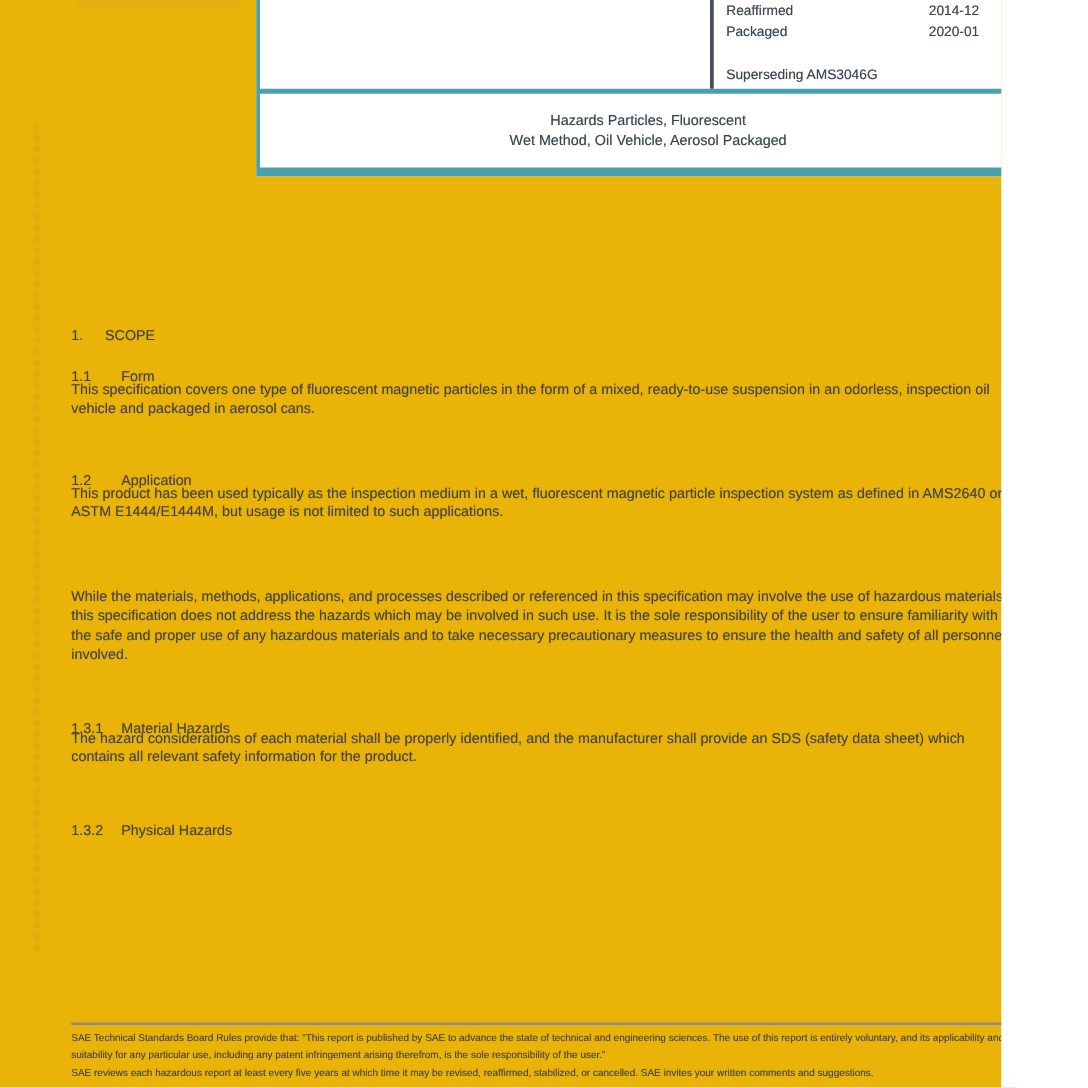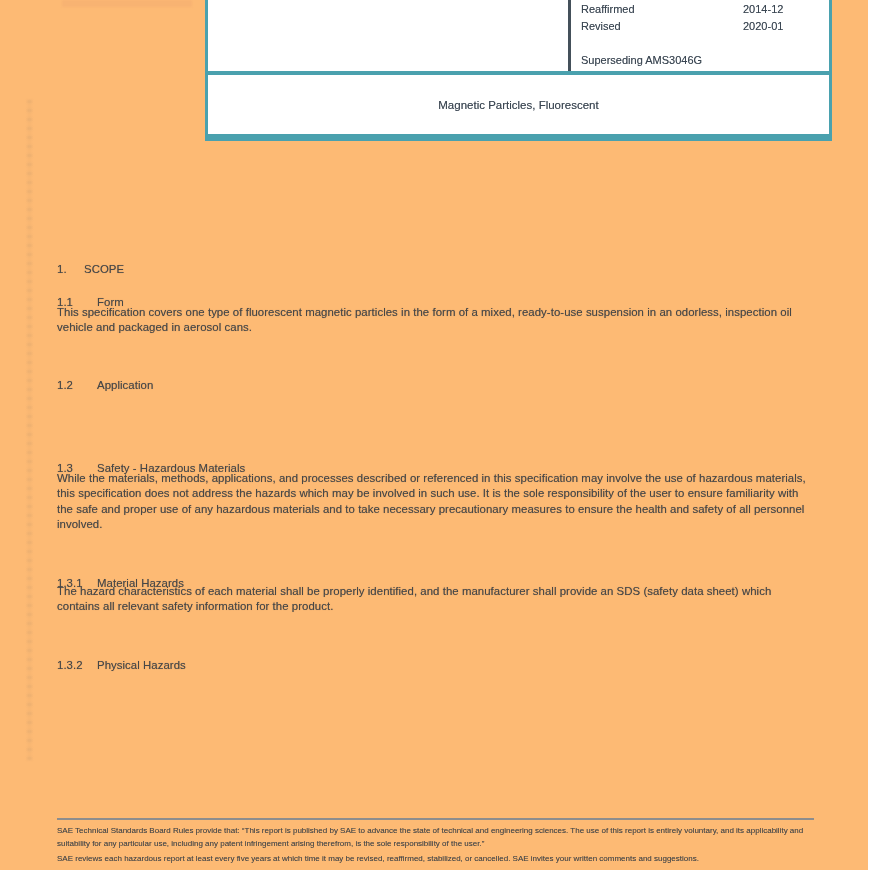--- a/index.html
+++ b/index.html
@@ -1,19 +1,19 @@
 <!DOCTYPE html>
 <html><head>
 <meta charset="utf-8">
 <style>
   html,body{margin:0;padding:0;background:#ffffff;}
   .page{
     position:relative;
-    width:868px;height:870px;
-    background:#fdba74;
+    width:801px;height:870px;
+    background:#eab308;
     overflow:hidden;
     font-family:"Liberation Sans", sans-serif;
     color:#3f3f3f;
   }
   
   .scan-streak-left{
     position:absolute;left:27px;top:100px;width:5px;height:660px;
     background:repeating-linear-gradient(180deg, rgba(90,90,90,0.10) 0 3px, rgba(90,90,90,0.02) 3px 9px);
     filter:blur(1px);
   }
@@ -99,53 +99,52 @@
   <div class="scan-streak-left"></div>
   <div class="scan-smudge-top"></div>
 
   <div class="spec-box">
     <div class="spec-row-1">
       <div class="spec-right-cell">
         <div class="rev-row">
           <span class="rev-label">Reaffirmed</span><span>2014-12</span>
         </div>
         <div class="rev-row">
-          <span class="rev-label">Revised</span><span>2020-01</span>
+          <span class="rev-label">Packaged</span><span>2020-01</span>
         </div>
         <div class="superseding">Superseding AMS3046G</div>
       </div>
     </div>
     <div class="spec-row-title">
-      <div>Magnetic Particles, Fluorescent</div>
+      <div>Hazards Particles, Fluorescent</div>
+      <div>Wet Method, Oil Vehicle, Aerosol Packaged</div>
     </div>
   </div>
 
 
   <div class="body-block heading h-scope">
     <span class="num">1.</span><span>SCOPE</span>
   </div>
 
   <div class="body-block heading h-form">
     <span class="num wide">1.1</span><span>Form</span>
   </div>
   <div class="body-block p-form">This specification covers one type of fluorescent magnetic particles in the form of a mixed, ready-to-use suspension in an odorless, inspection oil vehicle and packaged in aerosol cans.</div>
 
   <div class="body-block heading h-application">
     <span class="num wide">1.2</span><span>Application</span>
   </div>
+  <div class="body-block p-application">This product has been used typically as the inspection medium in a wet, fluorescent magnetic particle inspection system as defined in AMS2640 or ASTM E1444/E1444M, but usage is not limited to such applications.</div>
 
-  <div class="body-block heading h-safety">
-    <span class="num wide">1.3</span><span>Safety - Hazardous Materials</span>
-  </div>
   <div class="body-block p-safety">While the materials, methods, applications, and processes described or referenced in this specification may involve the use of hazardous materials, this specification does not address the hazards which may be involved in such use. It is the sole responsibility of the user to ensure familiarity with the safe and proper use of any hazardous materials and to take necessary precautionary measures to ensure the health and safety of all personnel involved.</div>
 
   <div class="body-block heading h-mat-haz">
     <span class="num wide">1.3.1</span><span>Material Hazards</span>
   </div>
-  <div class="body-block p-mat-haz">The hazard characteristics of each material shall be properly identified, and the manufacturer shall provide an SDS (safety data sheet) which contains all relevant safety information for the product.</div>
+  <div class="body-block p-mat-haz">The hazard considerations of each material shall be properly identified, and the manufacturer shall provide an SDS (safety data sheet) which contains all relevant safety information for the product.</div>
 
   <div class="body-block heading h-phys-haz">
     <span class="num wide">1.3.2</span><span>Physical Hazards</span>
   </div>
 
   <div class="footer-rule"></div>
   <div class="footer-text f1">SAE Technical Standards Board Rules provide that: “This report is published by SAE to advance the state of technical and engineering sciences. The use of this report is entirely voluntary, and its applicability and suitability for any particular use, including any patent infringement arising therefrom, is the sole responsibility of the user.”</div>
   <div class="footer-text f2">SAE reviews each hazardous report at least every five years at which time it may be revised, reaffirmed, stabilized, or cancelled. SAE invites your written comments and suggestions.</div>
 
 </div>

